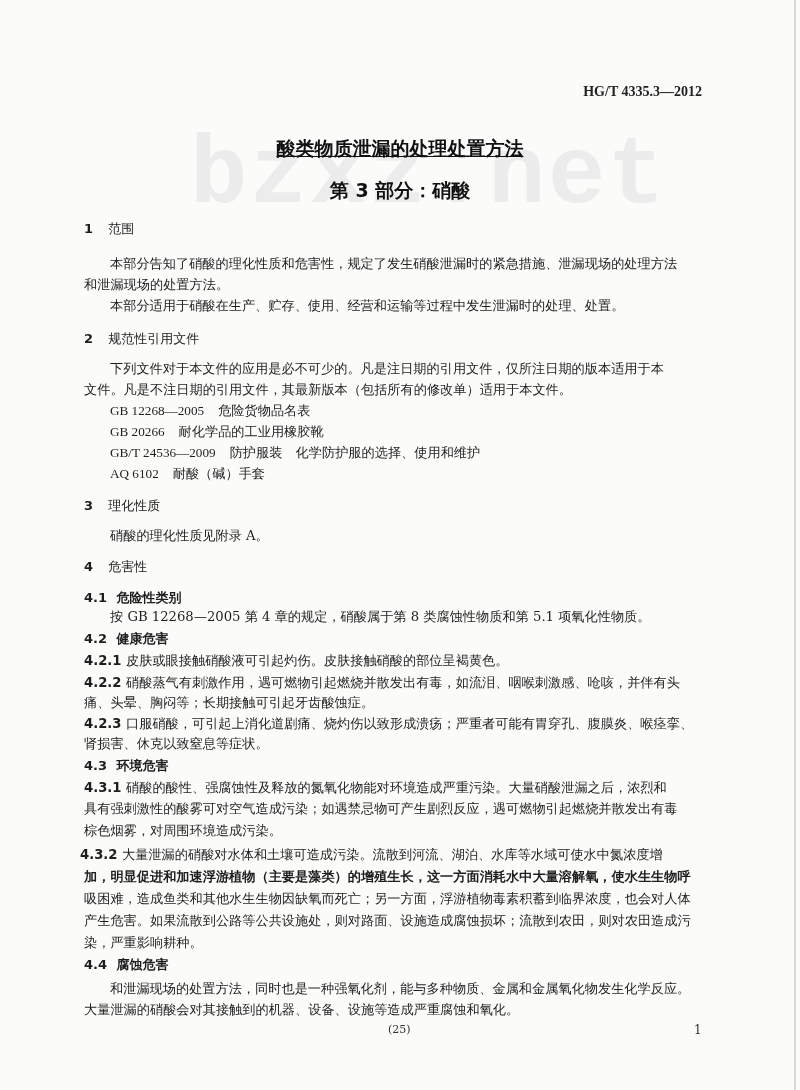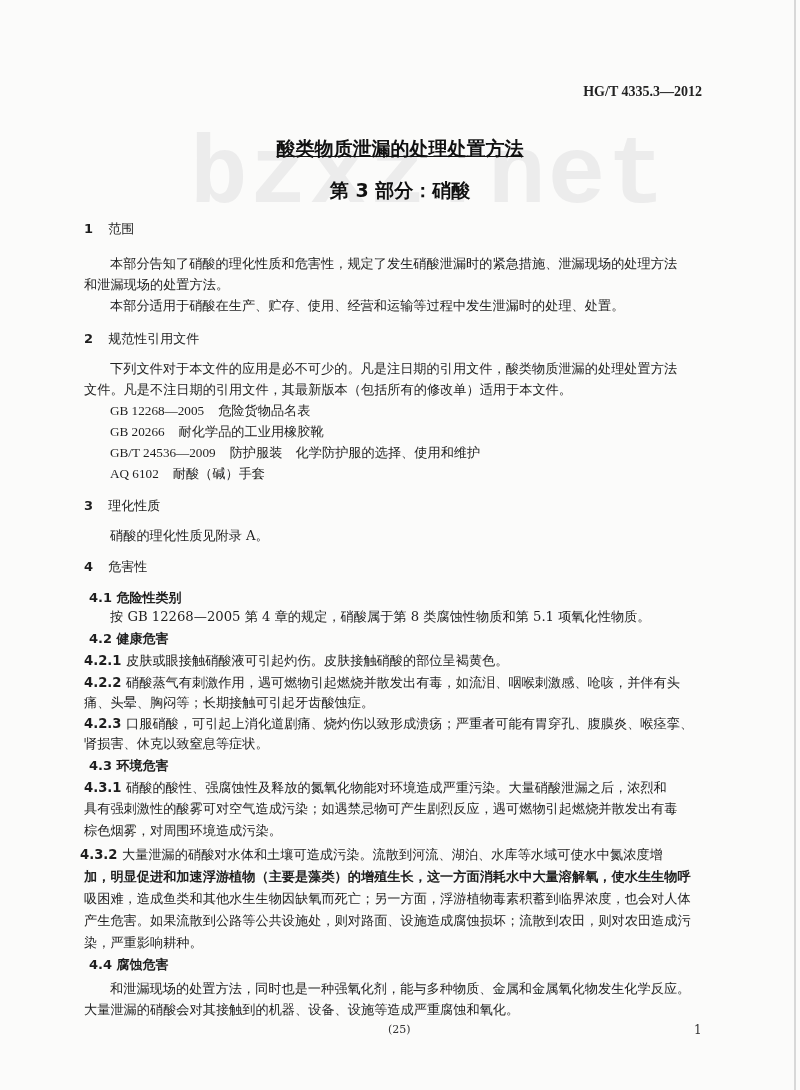--- a/index.html
+++ b/index.html
@@ -24,21 +24,21 @@
   .title { position: absolute; left: 0; width: 800px; text-align: center;
     font-family: "DejaVu Sans", "Liberation Sans", sans-serif; font-weight: bold;
     font-size: 19px; color: #111; z-index: 1; }
   .t1 { top: 136px; text-decoration: underline; }
   .t2 { top: 178px; }
   .line { position: absolute; white-space: nowrap; font-size: 13.2px; z-index: 1; }
   .h1 { font-family: "DejaVu Sans", "Liberation Sans", sans-serif; font-size: 13px; }
   .h2 { font-family: "DejaVu Sans", "Liberation Sans", sans-serif; font-weight: bold; font-size: 13px; }
   .num { display: inline-block; font-weight: bold; font-family: "DejaVu Sans", "Liberation Sans", sans-serif; }
   .n1 { width: 20px; }
-  .n2 { width: 28px; text-align: right; }
+  .n2 { width: 28px; }
   .n3 { width: 42px; }
   .ref-code { display: inline-block; margin-right: 14px; font-family: "Liberation Serif", serif; }
   .footer { position: absolute; font-size: 11px; color: #333; }
   .edge { position: absolute; right: 4px; top: 0; width: 2px; height: 1090px; background: #d8d8d8; }
 </style>
 </head>
 <body>
 
 <div class="page">
   <div class="watermark">bzxz.net</div>
@@ -54,21 +54,21 @@
     <span>范围</span>
   </div>
   <div class="line" style="left:110px; top:255px;">本部分告知了硝酸的理化性质和危害性，规定了发生硝酸泄漏时的紧急措施、泄漏现场的处理方法</div>
   <div class="line" style="left:84px; top:276px;">和泄漏现场的处置方法。</div>
   <div class="line" style="left:110px; top:297px;">本部分适用于硝酸在生产、贮存、使用、经营和运输等过程中发生泄漏时的处理、处置。</div>
 
   <div class="line h1" style="left:84px; top:330px;">
     <span class="num n1">2</span>
     <span>规范性引用文件</span>
   </div>
-  <div class="line" style="left:110px; top:360px;">下列文件对于本文件的应用是必不可少的。凡是注日期的引用文件，酸类物质泄漏的处理处置方法</div>
+  <div class="line" style="left:110px; top:360px;">下列文件对于本文件的应用是必不可少的。凡是注日期的引用文件，仅所注日期的版本适用于本</div>
   <div class="line" style="left:84px; top:381px;">文件。凡是不注日期的引用文件，其最新版本（包括所有的修改单）适用于本文件。</div>
   <div class="line" style="left:110px; top:402px;">
     <span class="ref-code">GB 12268—2005</span><span>危险货物品名表</span>
   </div>
   <div class="line" style="left:110px; top:423px;">
     <span class="ref-code">GB 20266</span><span>耐化学品的工业用橡胶靴</span>
   </div>
   <div class="line" style="left:110px; top:444px;text-align:right;">
     <span class="ref-code">GB/T 24536—2009</span><span>防护服装　化学防护服的选择、使用和维护</span>
   </div>

